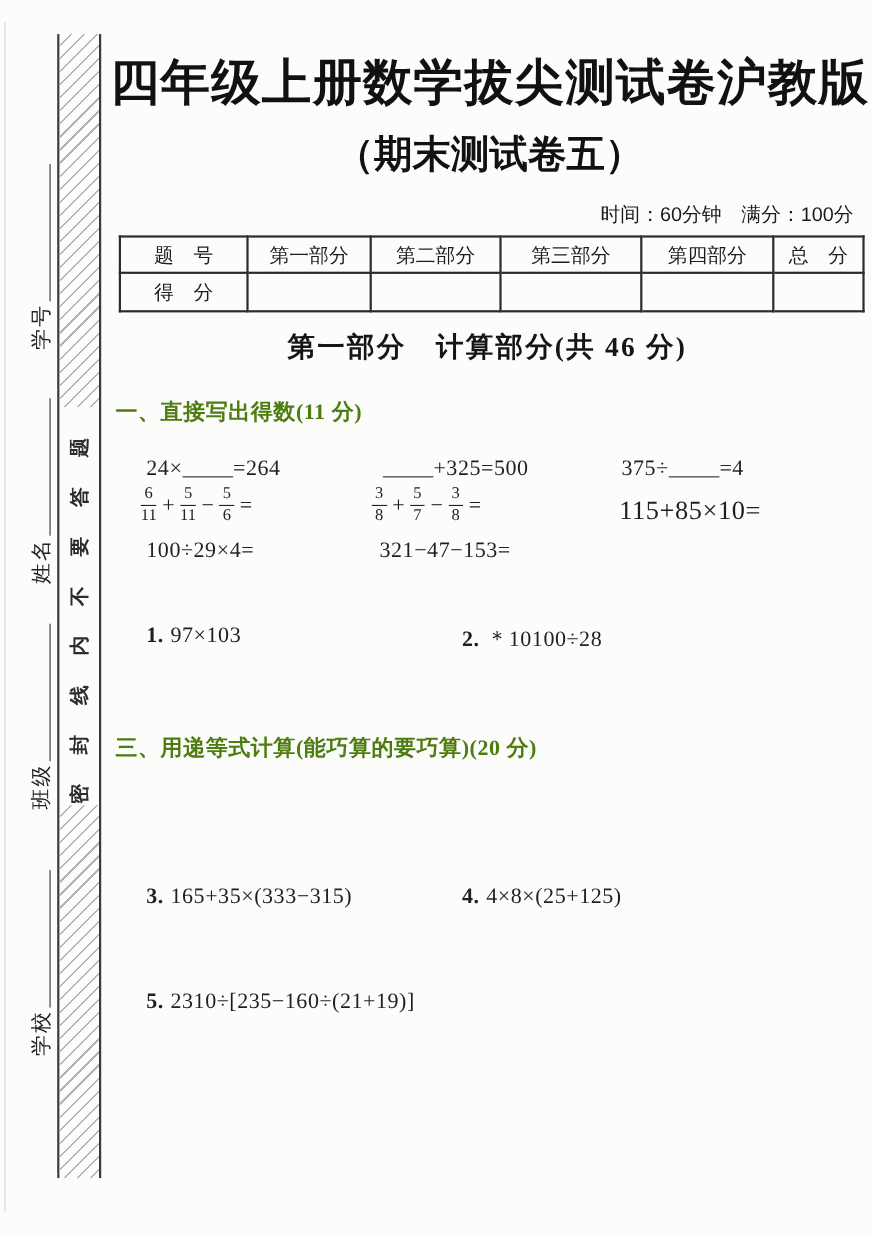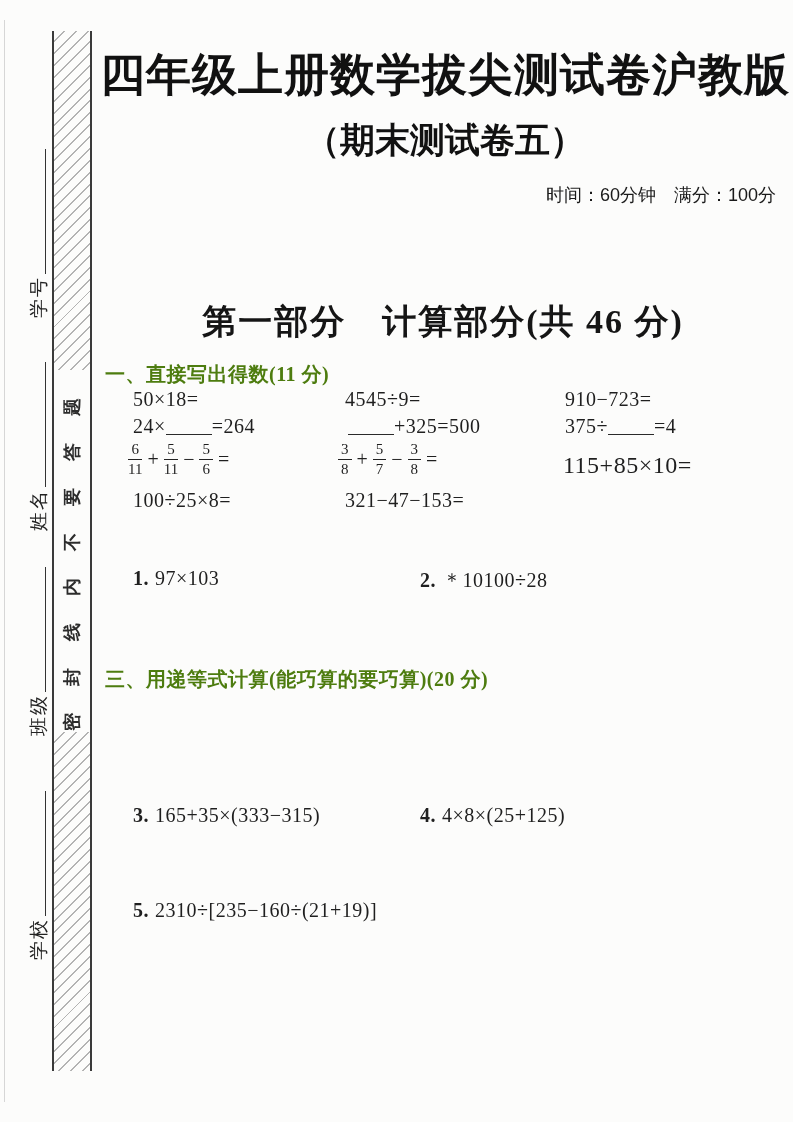--- a/index.html
+++ b/index.html
@@ -62,21 +62,21 @@
   }
   table.score td, table.score th {
     border:2px solid #2b2b2b; text-align:center; font-weight:500; padding:0;
   }
   table.score tr.r1 td { height:31px; }
   table.score tr.r2 td { height:33px; }
 
   
   .sec1-title {
     position:absolute; left:108px; top:299px; width:670px; text-align:center;
-    font-size:34px; font-weight:bold; letter-spacing:2px; color:#151515;
+    font-size:25px; font-weight:bold; letter-spacing:2px; color:#151515;
   }
   .qheading {
     position:absolute; left:105px;
     font-size:20px; font-weight:bold; color:#4d7c0f; letter-spacing:0.5px;
   }
   .qrow { position:absolute; left:108px; width:672px; height:30px; }
   .qrow > .expr { position:absolute; top:0; font-size:20px; white-space:nowrap; letter-spacing:0.5px; }
   .blank { display:inline-block; width:46px; border-bottom:1.6px solid #2a2a2a; transform:translateY(2px); }
 
   .fracrow { position:absolute; left:108px; width:672px; height:48px; }
@@ -118,30 +118,53 @@
   </div>
   <div class="field" style="left:-54px; top:858px;">
     <span class="flabel">学校</span>
       <span class="fline"></span>
   </div>
 
   <div class="title">四年级上册数学拔尖测试卷沪教版</div>
   <div class="subtitle">（期末测试卷五）</div>
   <div class="meta">时间：60分钟　满分：100分</div>
 
+  <table class="score">
+    <colgroup>
+      <col style="width:116px">
+        <col style="width:112px">
+        <col style="width:118px">
+      <col style="width:128px">
+        <col style="width:120px">
+        <col style="width:82px">
+    </colgroup>
+    <tbody>
+        <tr class="r1">
+      <td>题　号</td>
+      <td>第一部分</td>
+      <td>第二部分</td>
+      <td>第三部分</td>
+      <td>第四部分</td>
+      <td>总　分</td>
+    </tr>
+    <tr class="r2">
+      <td>得　分</td>
+      <td></td>
+      <td></td>
+      <td></td>
+      <td></td>
+      <td></td>
+    </tr>
+  </tbody>
+    </table>
 
   <div class="sec1-title">第一部分　计算部分(共 46 分)</div>
 
   <div class="qheading" style="top:361px;">一、直接写出得数(11 分)</div>
 
-  <div class="qrow" style="top:388px;">
-    <span class="expr" style="left:25px;">50×18=</span>
-    <span class="expr" style="left:237px;">4545÷9=</span>
-    <span class="expr" style="left:457px;">910−723=</span>
-  </div>
 
   <div class="qrow" style="top:415px;">
     <span class="expr" style="left:25px;"><span>24×</span><span class="blank"></span><span>=264</span></span>
     <span class="expr" style="left:240px;"><span></span><span class="blank"></span><span>+325=500</span></span>
     <span class="expr" style="left:457px;"><span>375÷</span><span class="blank"></span><span>=4</span></span>
   </div>
 
   <div class="fracrow" style="top:441px;">
     <span class="fracline" style="left:20px; top:0;">
         <span class="frac">
@@ -174,21 +197,21 @@
         <span class="frac">
           <span class="num">3</span>
           <span class="den">8</span>
         </span>
         <span class="op">=</span>
       </span>
     <span class="expr" style="position:absolute; left:455px; top:11px; font-size:24px; letter-spacing:0.5px;">115+85×10=</span>
   </div>
 
   <div class="qrow" style="top:489px;">
-    <span class="expr" style="left:25px;">100÷25×8=</span>
+    <span class="expr" style="left:25px;">100÷29×4=</span>
     <span class="expr" style="left:237px;">321−47−153=</span>
   </div>
 
   <div class="qrow" style="top:567px; height:34px;">
     <span class="qitem" style="left:25px; top:0;"><span class="no">1.</span><span>97×103</span></span>
     <span class="qitem" style="left:312px; top:0;"><span class="no">2.</span><span>＊10100÷28</span></span>
   </div>
 
   <div class="qheading" style="top:666px;">三、用递等式计算(能巧算的要巧算)(20 分)</div>
   <div class="qrow" style="top:804px; height:34px;">

